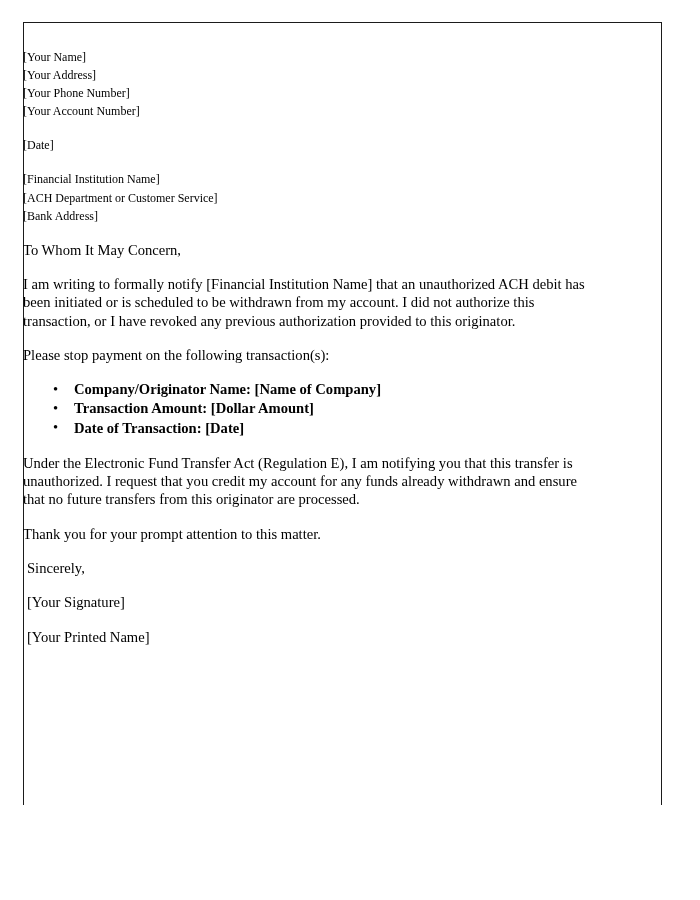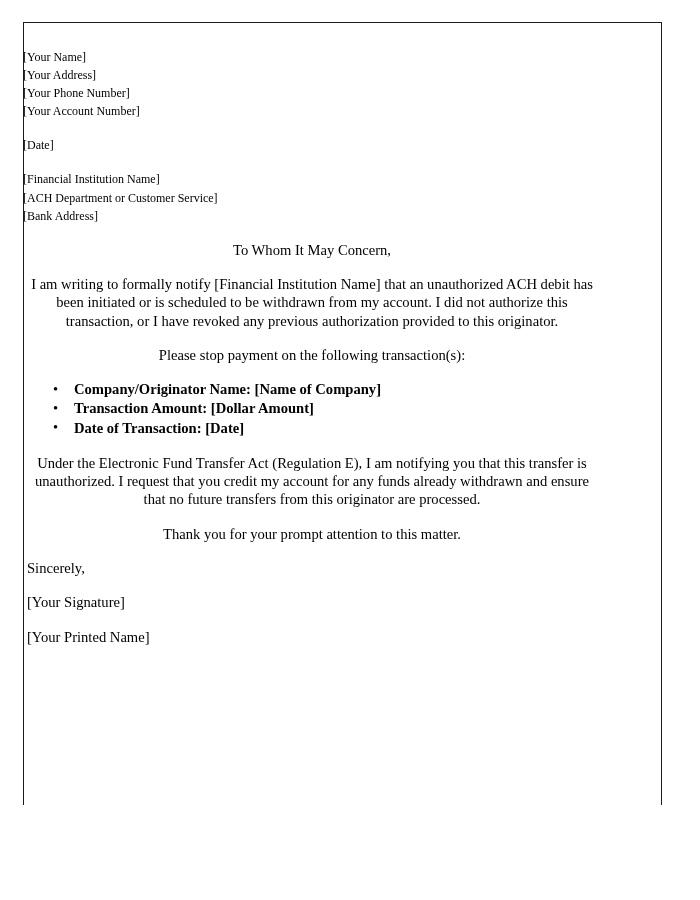--- a/index.html
+++ b/index.html
@@ -41,21 +41,21 @@
   }
   .doc-line {
     font-size: 12px;
     line-height: 18.1px;
     white-space: nowrap;
   }
   .para {
     font-size: 14.6px;
     line-height: 18.3px;
     margin: 0 0 16px 0;
-    text-align: center;
+    text-align: left;
     width: 578px;
   }
   .subject-line {
     font-size: 14.6px;
     line-height: 18.3px;
     font-weight: bold;
     margin: 0 0 16px 0;
   }
   .bullet-list {
     list-style: none;

